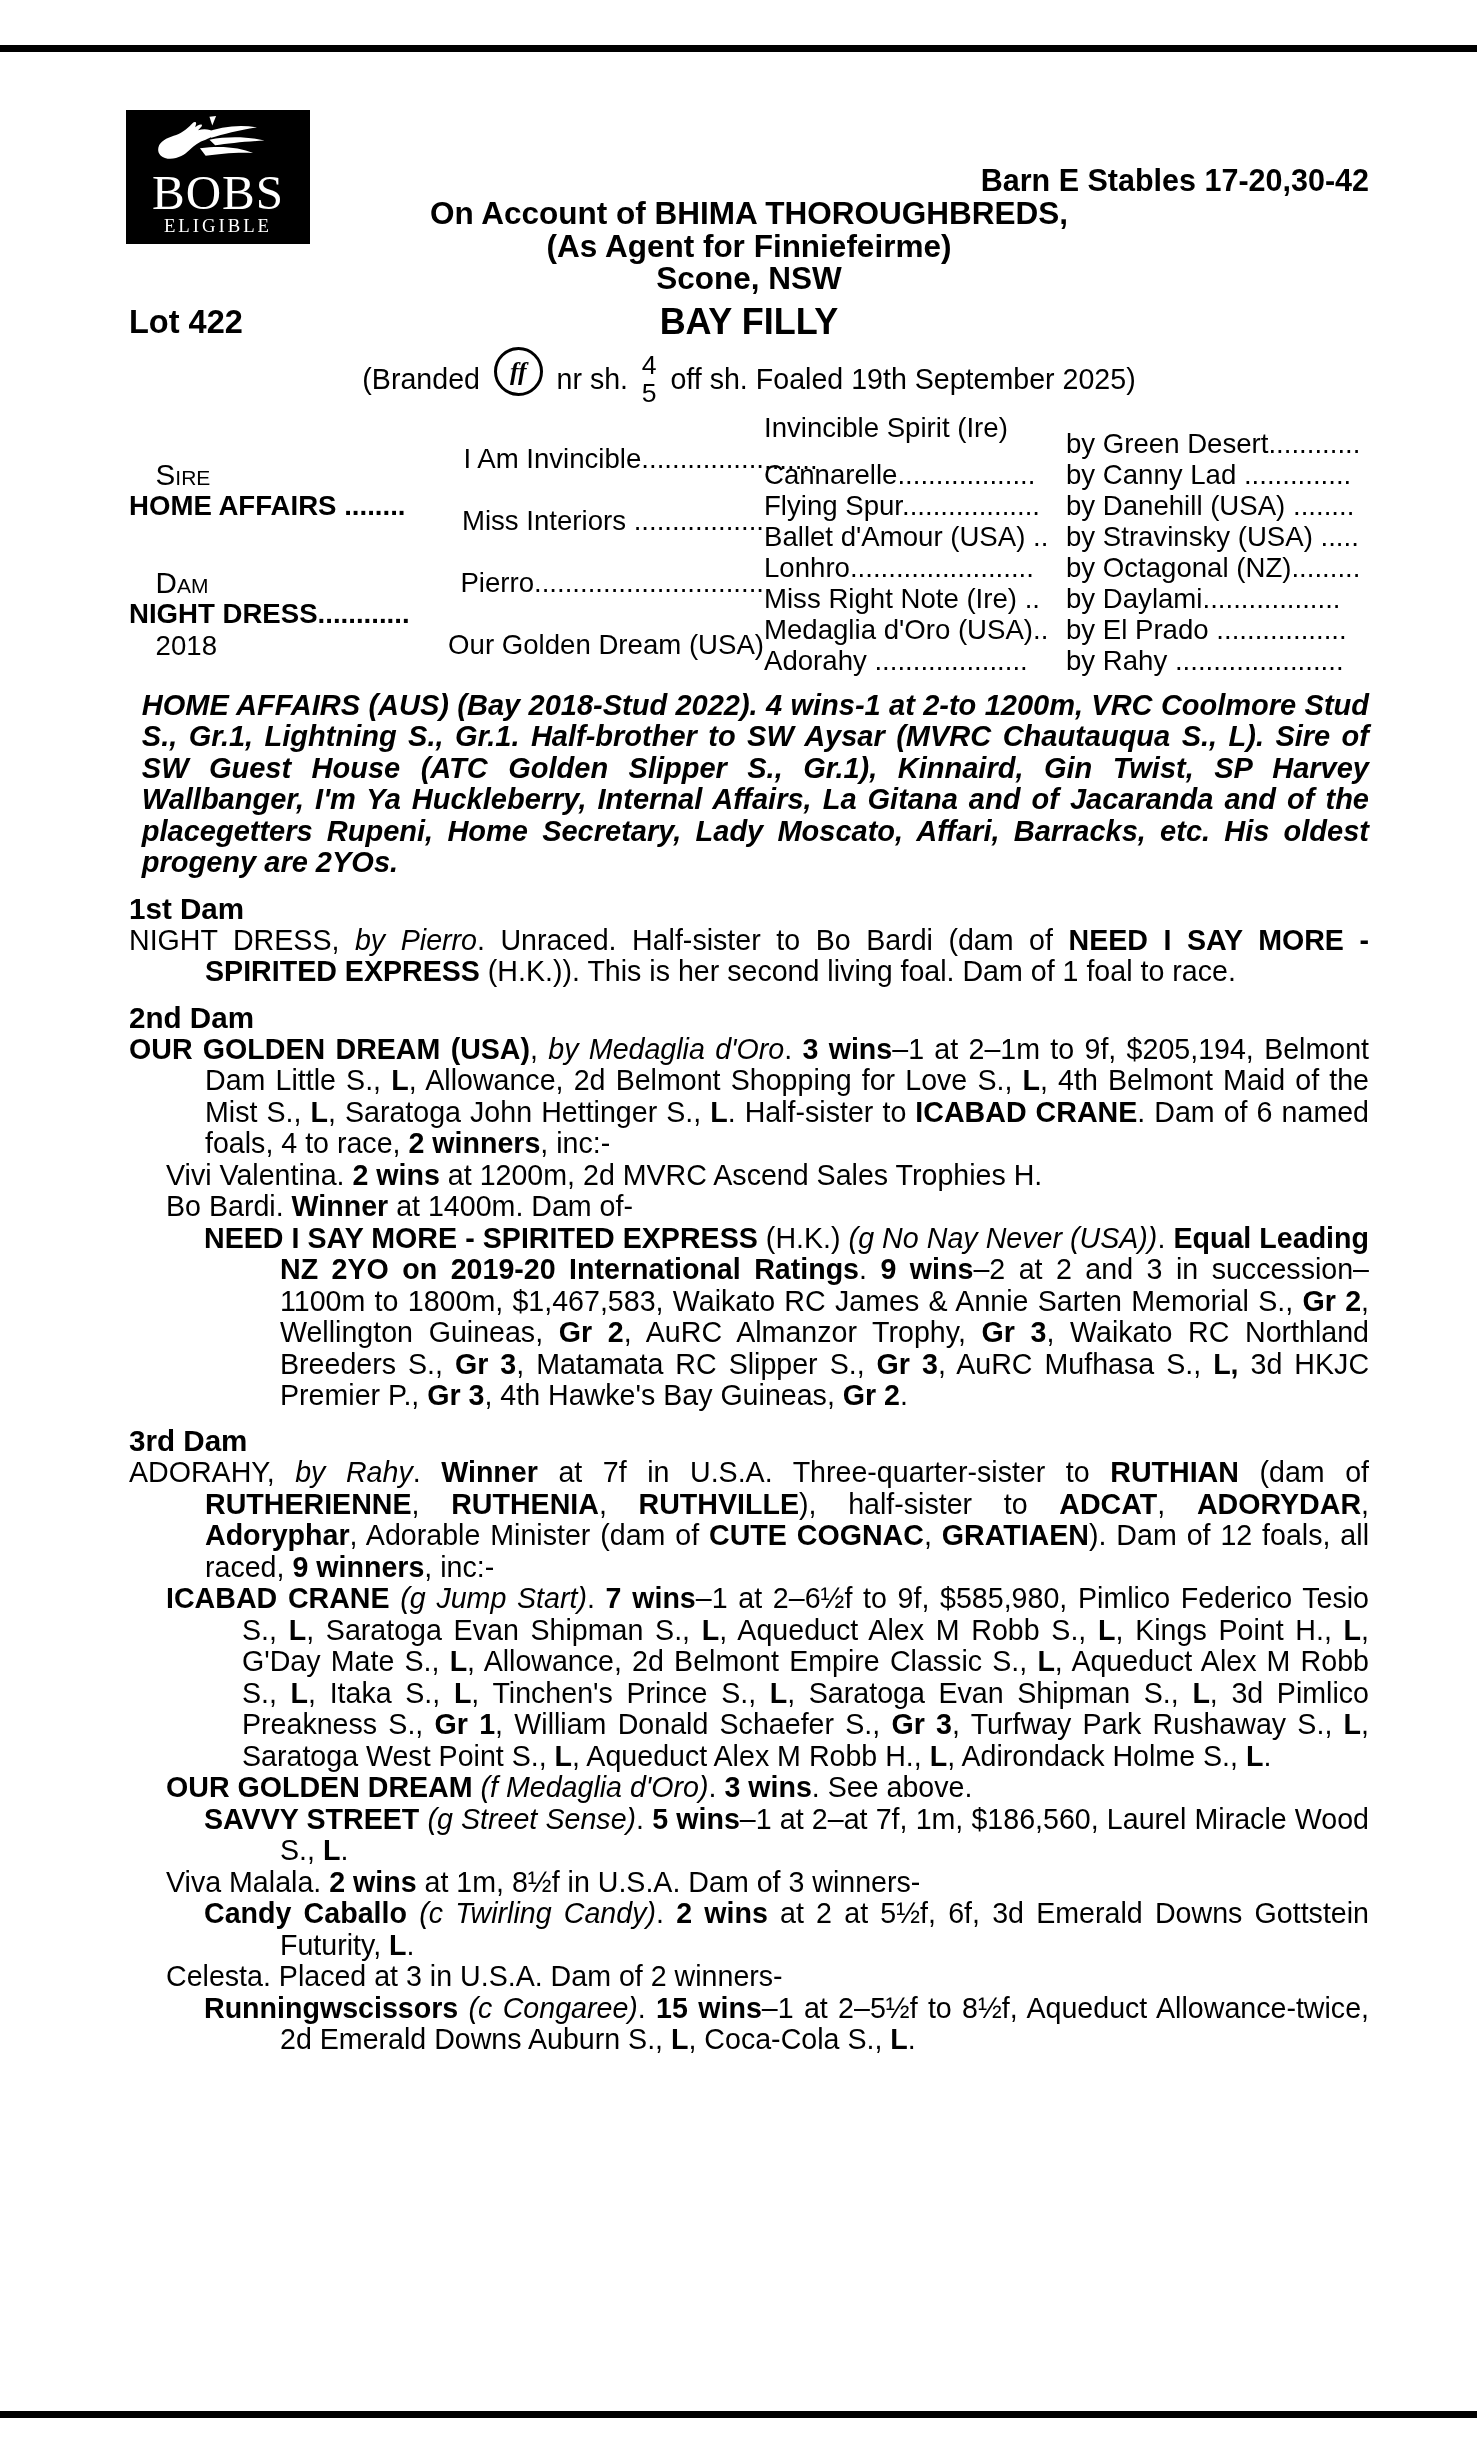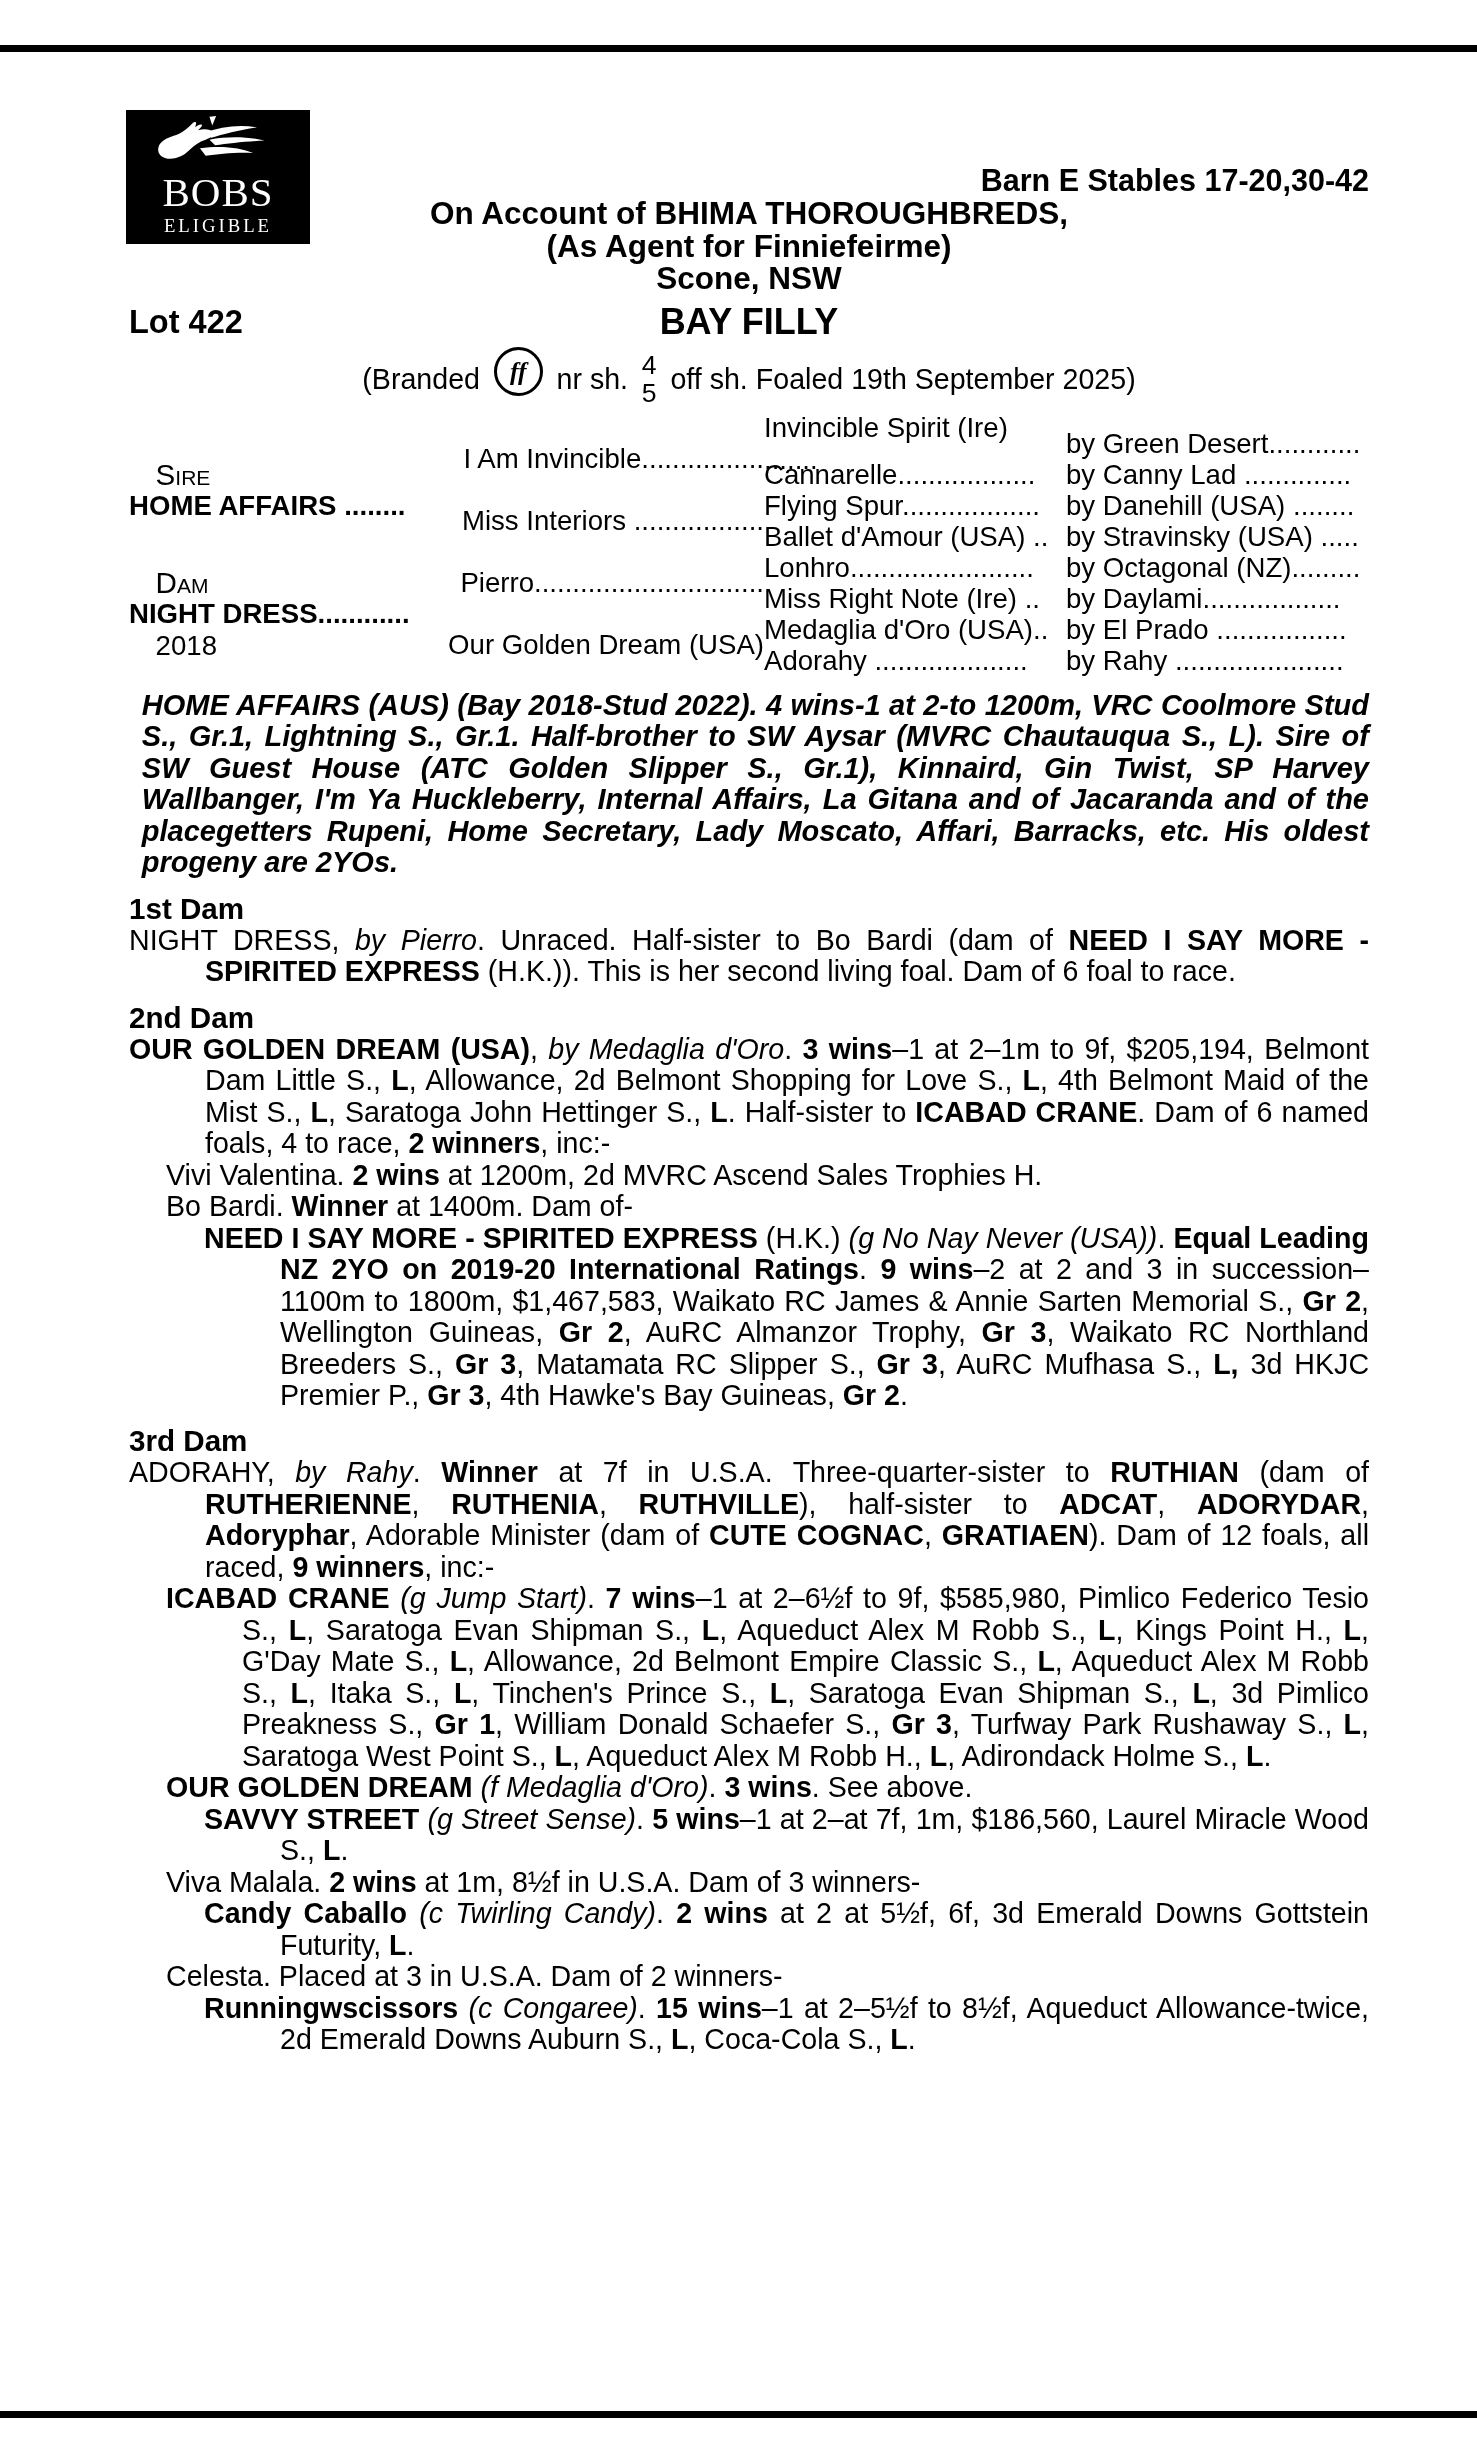--- a/index.html
+++ b/index.html
@@ -10,21 +10,21 @@
   }
   .rule { position:absolute; left:0; width:1478px; height:6.9px; background:#000; }
   .rule-top { top:45px; }
   .rule-bottom { top:2411px; }
 
   
   .logo { position:absolute; left:126px; top:110px; width:184px; height:134px;
           background:#000; color:#fff; display:flex; flex-direction:column;
           align-items:center; }
   .logo svg { width:150px; height:57px; margin-top:3.9px; }
-  .logo-l1 { font-family:"Liberation Serif","DejaVu Serif",serif; font-size:41px;
+  .logo-l1 { font-family:"Liberation Serif","DejaVu Serif",serif; font-size:49px;
              line-height:43px; letter-spacing:1px; }
   .logo-l2 { font-family:"Liberation Serif","DejaVu Serif",serif; font-size:18.7px;
              line-height:23.6px; letter-spacing:3px; }
 
   .content { position:absolute; left:129px; top:0; width:1240px; }
 
   .barn  { margin-top:164px; text-align:right; font-weight:700; font-size:30.5px; line-height:33px; }
   .acct  { text-align:center; font-weight:700; font-size:31.5px; line-height:32.5px; }
   .lot-row { position:relative; margin-top:5.9px; height:43px; }
   .lot   { position:absolute; left:0; top:3.9px; font-weight:700; font-size:32.5px; }
@@ -143,21 +143,21 @@
       <div class="c4 row4">by Stravinsky (USA) .....</div>
       <div class="c4 row5">by Octagonal (NZ).........</div>
       <div class="c4 row6">by Daylami..................</div>
       <div class="c4 row7">by El Prado .................</div>
       <div class="c4 row8">by Rahy ......................</div>
     </div>
 
     <div class="summary"><span class="b i">HOME AFFAIRS (AUS) (Bay 2018-Stud 2022). 4 wins-1 at 2-to 1200m, VRC Coolmore Stud S., Gr.1, Lightning S., Gr.1. Half-brother to SW Aysar (MVRC Chautauqua S., L). Sire of SW Guest House (ATC Golden Slipper S., Gr.1), Kinnaird, Gin Twist, SP Harvey Wallbanger, I'm Ya Huckleberry, Internal Affairs, La Gitana and of Jacaranda and of the placegetters Rupeni, Home Secretary, Lady Moscato, Affari, Barracks, etc. His oldest progeny are 2YOs.</span></div>
 
     <div class="sec-head">1st Dam</div>
-    <div class="para lvl0"><span>NIGHT DRESS, </span><span class="i">by Pierro</span><span>. Unraced. Half-sister to Bo Bardi (dam of </span><span class="b">NEED I SAY MORE - SPIRITED EXPRESS</span><span> (H.K.)). This is her second living foal. Dam of 6 foal to race.</span></div>
+    <div class="para lvl0"><span>NIGHT DRESS, </span><span class="i">by Pierro</span><span>. Unraced. Half-sister to Bo Bardi (dam of </span><span class="b">NEED I SAY MORE - SPIRITED EXPRESS</span><span> (H.K.)). This is her second living foal. Dam of 1 foal to race.</span></div>
 
     <div class="sec-head">2nd Dam</div>
     <div class="para lvl0"><span class="b">OUR GOLDEN DREAM (USA)</span><span>, </span><span class="i">by Medaglia d'Oro</span><span>. </span><span class="b">3 wins</span><span>–1 at 2–1m to 9f, $205,194, Belmont Dam Little S., </span><span class="b">L</span><span>, Allowance, 2d Belmont Shopping for Love S., </span><span class="b">L</span><span>, 4th Belmont Maid of the Mist S., </span><span class="b">L</span><span>, Saratoga John Hettinger S., </span><span class="b">L</span><span>. Half-sister to </span><span class="b">ICABAD CRANE</span><span>. Dam of 6 named foals, 4 to race, </span><span class="b">2 winners</span><span>, inc:-</span></div>
     <div class="para lvl1"><span>Vivi Valentina. </span><span class="b">2 wins</span><span> at 1200m, 2d MVRC Ascend Sales Trophies H.</span></div>
     <div class="para lvl1"><span>Bo Bardi. </span><span class="b">Winner</span><span> at 1400m. Dam of-</span></div>
     <div class="para lvl2"><span class="b">NEED I SAY MORE - SPIRITED EXPRESS</span><span> (H.K.) </span><span class="i">(g No Nay Never (USA))</span><span>. </span><span class="b">Equal Leading NZ 2YO on 2019-20 International Ratings</span><span>. </span><span class="b">9 wins</span><span>–2 at 2 and 3 in succession–1100m to 1800m, $1,467,583, Waikato RC James &amp; Annie Sarten Memorial S., </span><span class="b">Gr 2</span><span>, Wellington Guineas, </span><span class="b">Gr 2</span><span>, AuRC Almanzor Trophy, </span><span class="b">Gr 3</span><span>, Waikato RC Northland Breeders S., </span><span class="b">Gr 3</span><span>, Matamata RC Slipper S., </span><span class="b">Gr 3</span><span>, AuRC Mufhasa S., </span><span class="b">L,</span><span> 3d HKJC Premier P., </span><span class="b">Gr 3</span><span>, 4th Hawke's Bay Guineas, </span><span class="b">Gr 2</span><span>.</span></div>
 
     <div class="sec-head">3rd Dam</div>
     <div class="para lvl0"><span>ADORAHY, </span><span class="i">by Rahy</span><span>. </span><span class="b">Winner</span><span> at 7f in U.S.A. Three-quarter-sister to </span><span class="b">RUTHIAN</span><span> (dam of </span><span class="b">RUTHERIENNE</span><span>, </span><span class="b">RUTHENIA</span><span>, </span><span class="b">RUTHVILLE</span><span>), half-sister to </span><span class="b">ADCAT</span><span>, </span><span class="b">ADORYDAR</span><span>, </span><span class="b">Adoryphar</span><span>, Adorable Minister (dam of </span><span class="b">CUTE COGNAC</span><span>, </span><span class="b">GRATIAEN</span><span>). Dam of 12 foals, all raced, </span><span class="b">9 winners</span><span>, inc:-</span></div>
     <div class="para lvl1"><span class="b">ICABAD CRANE</span><span> </span><span class="i">(g Jump Start)</span><span>. </span><span class="b">7 wins</span><span>–1 at 2–6½f to 9f, $585,980, Pimlico Federico Tesio S., </span><span class="b">L</span><span>, Saratoga Evan Shipman S., </span><span class="b">L</span><span>, Aqueduct Alex M Robb S., </span><span class="b">L</span><span>, Kings Point H., </span><span class="b">L</span><span>, G'Day Mate S., </span><span class="b">L</span><span>, Allowance, 2d Belmont Empire Classic S., </span><span class="b">L</span><span>, Aqueduct Alex M Robb S., </span><span class="b">L</span><span>, Itaka S., </span><span class="b">L</span><span>, Tinchen's Prince S., </span><span class="b">L</span><span>, Saratoga Evan Shipman S., </span><span class="b">L</span><span>, 3d Pimlico Preakness S., </span><span class="b">Gr 1</span><span>, William Donald Schaefer S., </span><span class="b">Gr 3</span><span>, Turfway Park Rushaway S., </span><span class="b">L</span><span>, Saratoga West Point S., </span><span class="b">L</span><span>, Aqueduct Alex M Robb H., </span><span class="b">L</span><span>, Adirondack Holme S., </span><span class="b">L</span><span>.</span></div>

